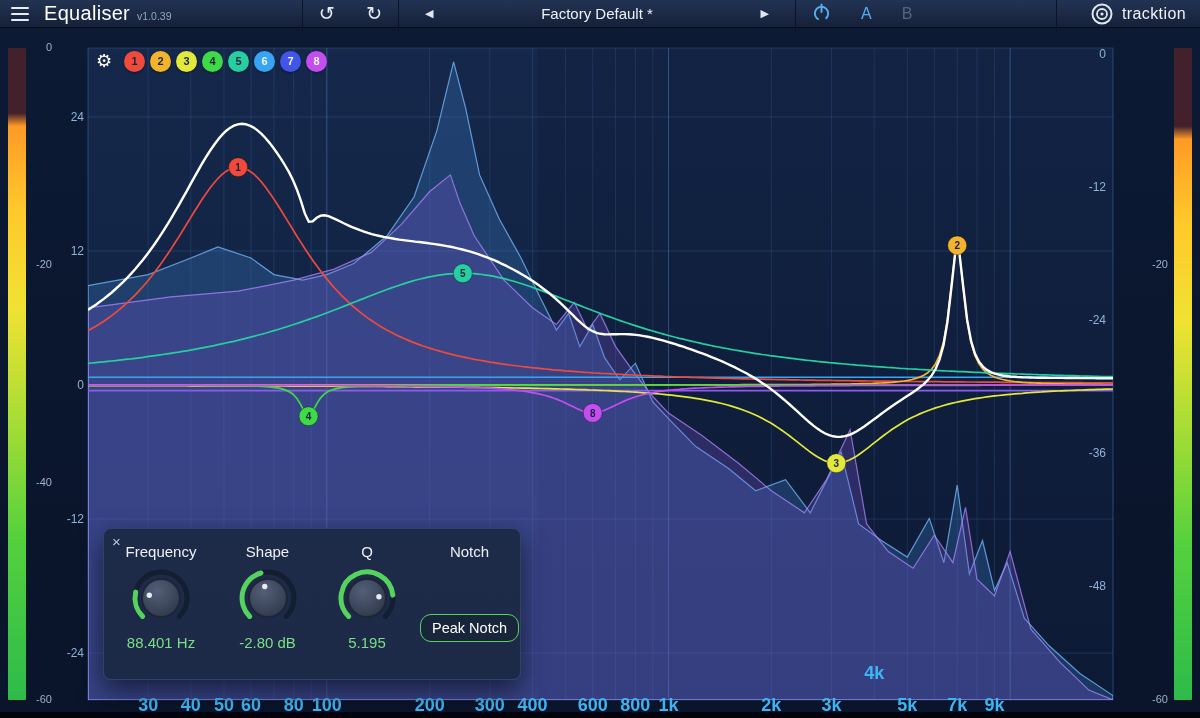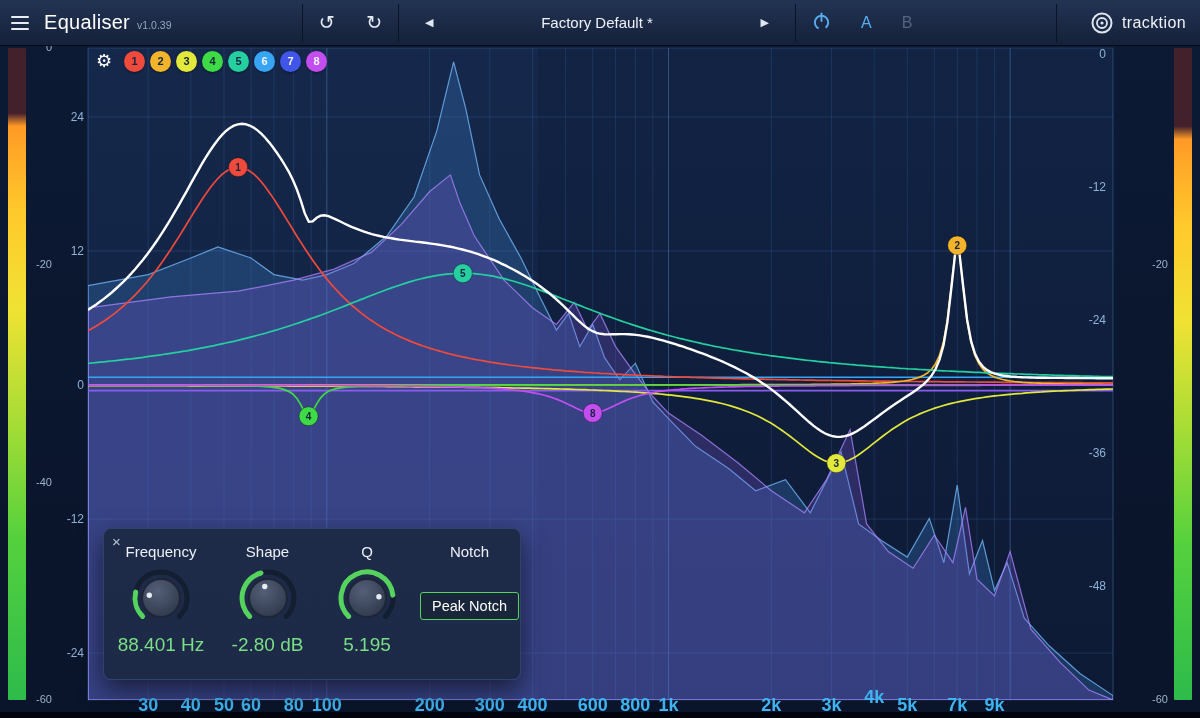--- a/index.html
+++ b/index.html
@@ -1,20 +1,20 @@
 <!DOCTYPE html>
 <html><head>
 <meta charset="utf-8">
 <style>
   *{margin:0;padding:0;box-sizing:border-box;}
   html,body{width:1200px;height:718px;background:#04091a;font-family:"Liberation Sans",sans-serif;overflow:hidden;}
   .app{position:relative;width:1200px;height:718px;background:linear-gradient(#0c1a34,#0a142a);}
   #graph{position:absolute;left:0;top:0;z-index:1;}
   
-  .topbar{position:absolute;left:0;top:0;width:1200px;height:46px;z-index:5;display:flex;align-items:center;
+  .topbar{position:absolute;left:0;top:0;width:1200px;height:28px;z-index:5;display:flex;align-items:center;
           background:linear-gradient(#223353,#15213a);border-bottom:1px solid #050b18;}
   .menu-btn{width:40px;height:38px;display:flex;flex-direction:column;justify-content:center;align-items:center;gap:4px;cursor:pointer;}
   .menu-btn i{display:block;width:18px;height:2px;background:#e8edf4;border-radius:1px;}
   .title-block{width:262px;display:flex;align-items:baseline;padding-left:4px;}
   .app-title{color:#ffffff;font-size:20px;letter-spacing:.3px;}
   .app-version{color:#93a6c2;font-size:10.5px;margin-left:7px;}
   .vsep{width:1px;height:38px;background:#0a1426;flex:none;}
   .undo-block{width:95px;display:flex;justify-content:space-around;align-items:center;}
   .icon-btn{background:none;border:none;color:#e6ecf4;font-size:19px;cursor:pointer;font-family:"DejaVu Sans",sans-serif;line-height:1;}
   .icon-btn.small{font-size:11px;color:#dfe7f1;}
@@ -45,22 +45,22 @@
   .mt-lab-r{width:36px;left:1132px;text-align:right;color:#9db2c8;font-size:11px;}
   .fq-lab{width:44px;top:695px;text-align:center;color:#3fb4f2;font-size:18px;font-weight:bold;}
   
   .panel{position:absolute;left:103px;top:528px;width:418px;height:152px;z-index:6;border-radius:8px;
          background:rgba(27,41,69,.95);border:1px solid rgba(96,134,196,.28);box-shadow:0 10px 26px rgba(0,0,0,.55);
          display:grid;grid-template-columns:114px 99px 100px 105px;padding-top:14px;}
   .panel-close{position:absolute;left:8px;top:4px;background:none;border:none;color:#b9c6d8;font-size:15px;cursor:pointer;}
   .col{display:flex;flex-direction:column;align-items:center;}
   .col-label{color:#edf1f7;font-size:15px;}
   .knob{width:64px;height:64px;margin-top:6px;cursor:pointer;}
-  .col-value{color:#7adf85;font-size:19px;margin-top:4px;}
-  .shape-btn{margin-top:32px;background:rgba(10,25,20,.25);border:1.5px solid #56d35f;border-radius:3px;
+  .col-value{color:#7adf85;font-size:15px;margin-top:4px;}
+  .shape-btn{margin-top:54px;background:rgba(10,25,20,.25);border:1.5px solid #56d35f;border-radius:11px;
              color:#ffffff;font-size:14.5px;padding:5px 11px;cursor:pointer;}
   .bottom-edge{position:absolute;left:0;top:712px;width:1200px;height:6px;background:#01040c;z-index:7;}
 </style>
 </head>
 <body>
 
 <div class="app">
 
   <svg id="graph" width="1200" height="718" viewBox="0 0 1200 718">
       <defs>
@@ -231,21 +231,21 @@
       <span class="fq-lab" style="top: 695px; left: 271.704px;">80</span>
       <span class="fq-lab" style="top: 695px; left: 304.815px;">100</span>
       <span class="fq-lab" style="top: 695px; left: 407.667px;">200</span>
       <span class="fq-lab" style="top: 695px; left: 467.831px;">300</span>
       <span class="fq-lab" style="top: 695px; left: 510.519px;">400</span>
       <span class="fq-lab" style="top: 695px; left: 570.683px;">600</span>
       <span class="fq-lab" style="top: 695px; left: 613.37px;">800</span>
       <span class="fq-lab" style="top: 695px; left: 646.481px;">1k</span>
       <span class="fq-lab" style="top: 695px; left: 749.333px;">2k</span>
       <span class="fq-lab" style="top: 695px; left: 809.498px;">3k</span>
-      <span class="fq-lab" style="top: 663px; left: 852.185px; margin-top: 24px;">4k</span>
+      <span class="fq-lab" style="top: 663px; left: 852.185px;">4k</span>
       <span class="fq-lab" style="top: 695px; left: 885.296px;">5k</span>
       <span class="fq-lab" style="top: 729px; left: 912.35px; margin-top: 8px;">6k</span>
       <span class="fq-lab" style="top: 695px; left: 935.223px;">7k</span>
       <span class="fq-lab" style="top: 695px; left: 972.514px;">9k</span>
     </div>
 
   <div class="panel">
     <button class="panel-close">×</button>
     <div class="col">
       <div class="col-label">Frequency</div>

